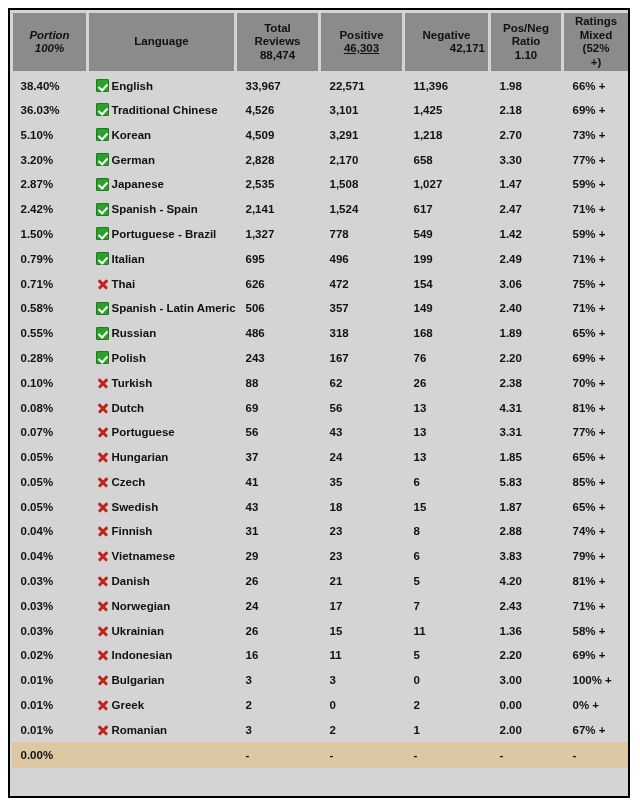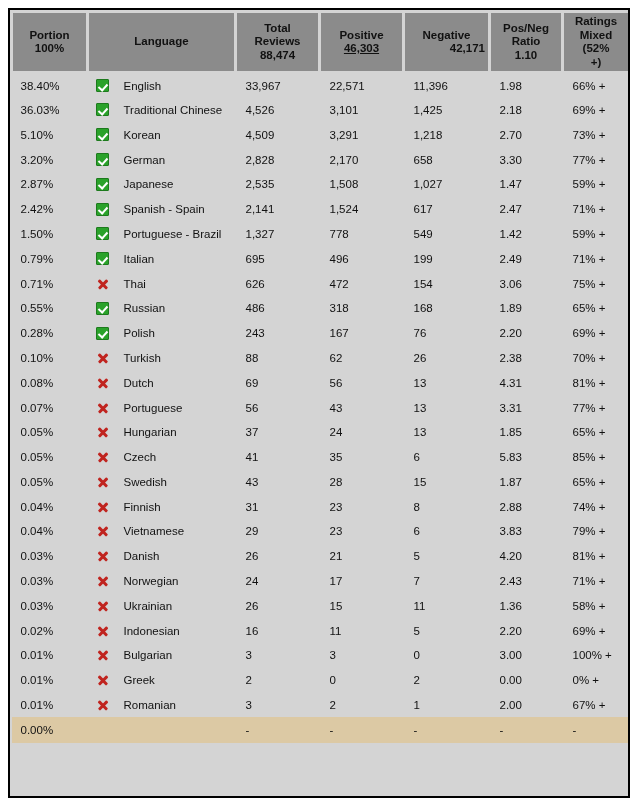--- a/index.html
+++ b/index.html
@@ -43,25 +43,27 @@
     height: 47px;
     padding: 2px 3px;
     border-right: 3px solid #d4d4d4;
     border-bottom: 3px solid #d4d4d4;
     border-top: 3px solid #d4d4d4;
     line-height: 1.18;
     box-sizing: border-box;
   }
   thead tr th:first-child {
     border-left: 3px solid #d4d4d4;
+    font-style: italic;
   }
 
   
   tbody tr {
     height: 24.8px;
+    font-weight: bold;
   }
   tbody td {
     background: #d4d4d4;
     padding: 0 0 0 8px;
     vertical-align: middle;
     border: 0;
     white-space: nowrap;
     overflow: hidden;
     font-size: 11.5px;
     color: #111111;
@@ -74,21 +76,21 @@
   }
 
   td.col-portion { padding-left: 9px; }
   td.col-lang    { padding-left: 8px; }
   td.col-num     { padding-left: 10px; }
 
   
   .lang-cell {
     display: flex;
     align-items: center;
-    gap: 15px;
+    gap: 3px;
   }
 
   .icon-check {
     display: inline-block;
     width: 13px;
     height: 13px;
     background: #2aa22a;
     border: 1px solid #1d7a1d;
     box-sizing: border-box;
     position: relative;
@@ -299,20 +301,34 @@
               <span class="lang-label">Thai</span>
             </div>
           </td>
           <td class="col-num">626</td>
           <td class="col-num">472</td>
           <td class="col-num">154</td>
           <td class="col-num">3.06</td>
           <td class="col-num">75% +</td>
         </tr>
         <tr>
+          <td class="col-portion">0.58%</td>
+          <td class="col-lang">
+            <div class="lang-cell">
+              <span class="icon-check"></span>
+              <span class="lang-label">Spanish - Latin America</span>
+            </div>
+          </td>
+          <td class="col-num">506</td>
+          <td class="col-num">357</td>
+          <td class="col-num">149</td>
+          <td class="col-num">2.40</td>
+          <td class="col-num">71% +</td>
+        </tr>
+        <tr>
           <td class="col-portion">0.55%</td>
           <td class="col-lang">
             <div class="lang-cell">
               <span class="icon-check"></span>
               <span class="lang-label">Russian</span>
             </div>
           </td>
           <td class="col-num">486</td>
           <td class="col-num">318</td>
           <td class="col-num">168</td>
@@ -405,21 +421,21 @@
         </tr>
         <tr>
           <td class="col-portion">0.05%</td>
           <td class="col-lang">
             <div class="lang-cell">
               <span class="icon-x"></span>
               <span class="lang-label">Swedish</span>
             </div>
           </td>
           <td class="col-num">43</td>
-          <td class="col-num">28</td>
+          <td class="col-num">18</td>
           <td class="col-num">15</td>
           <td class="col-num">1.87</td>
           <td class="col-num">65% +</td>
         </tr>
         <tr>
           <td class="col-portion">0.04%</td>
           <td class="col-lang">
             <div class="lang-cell">
               <span class="icon-x"></span>
               <span class="lang-label">Finnish</span>

